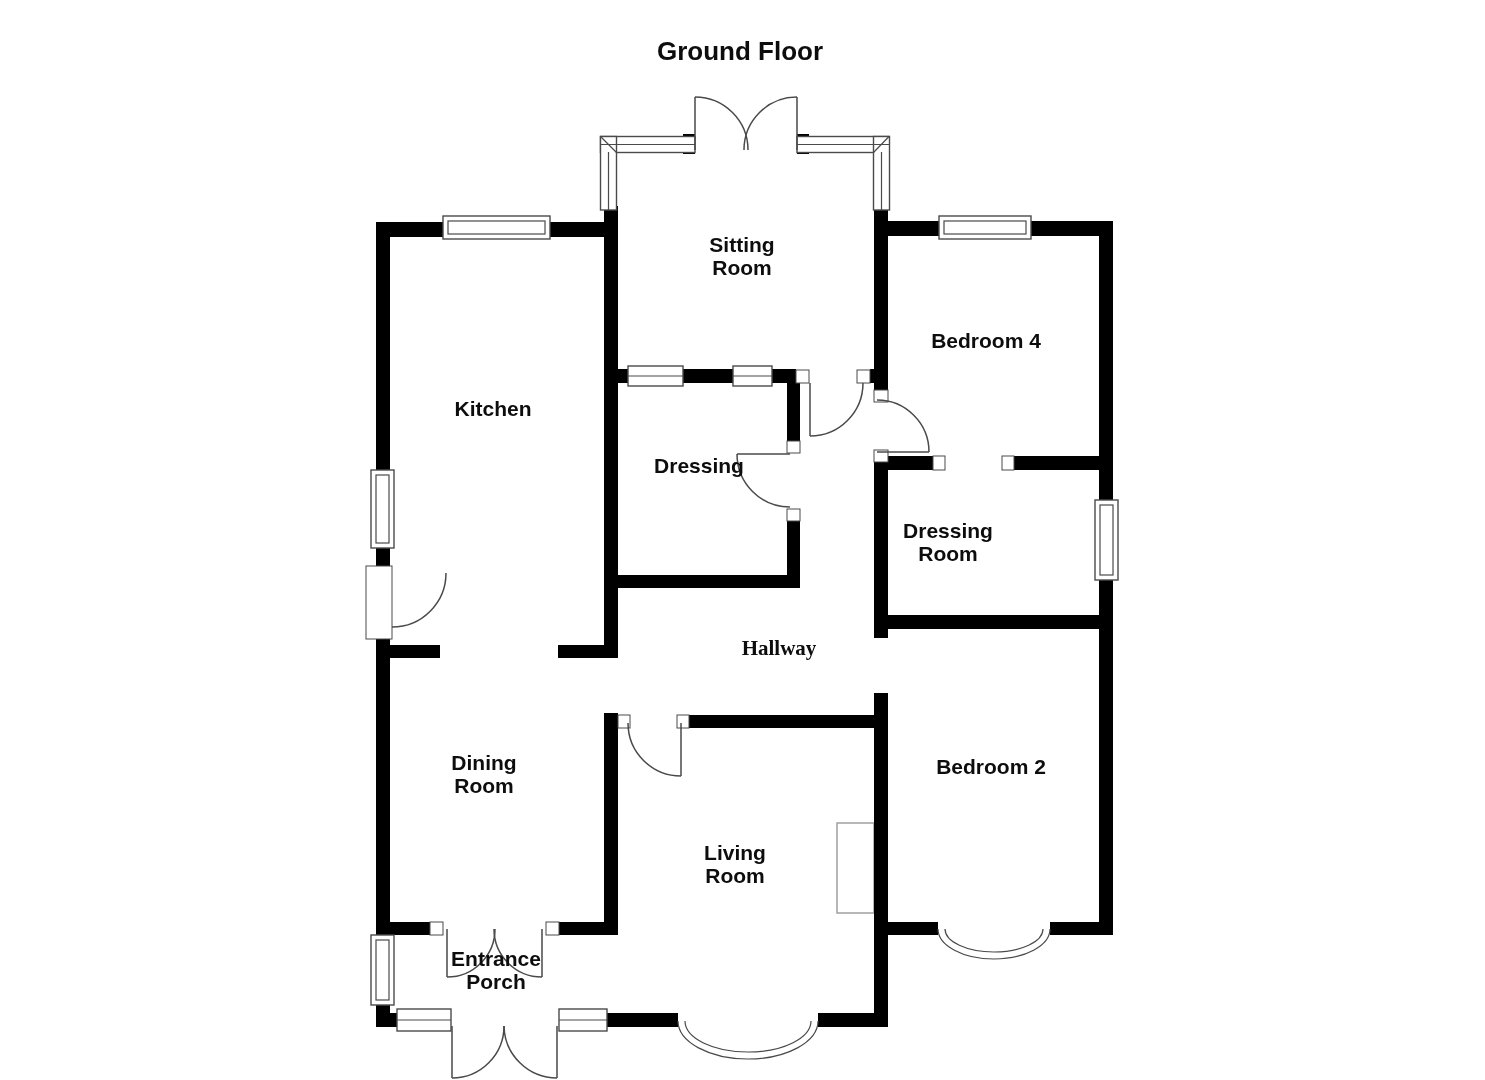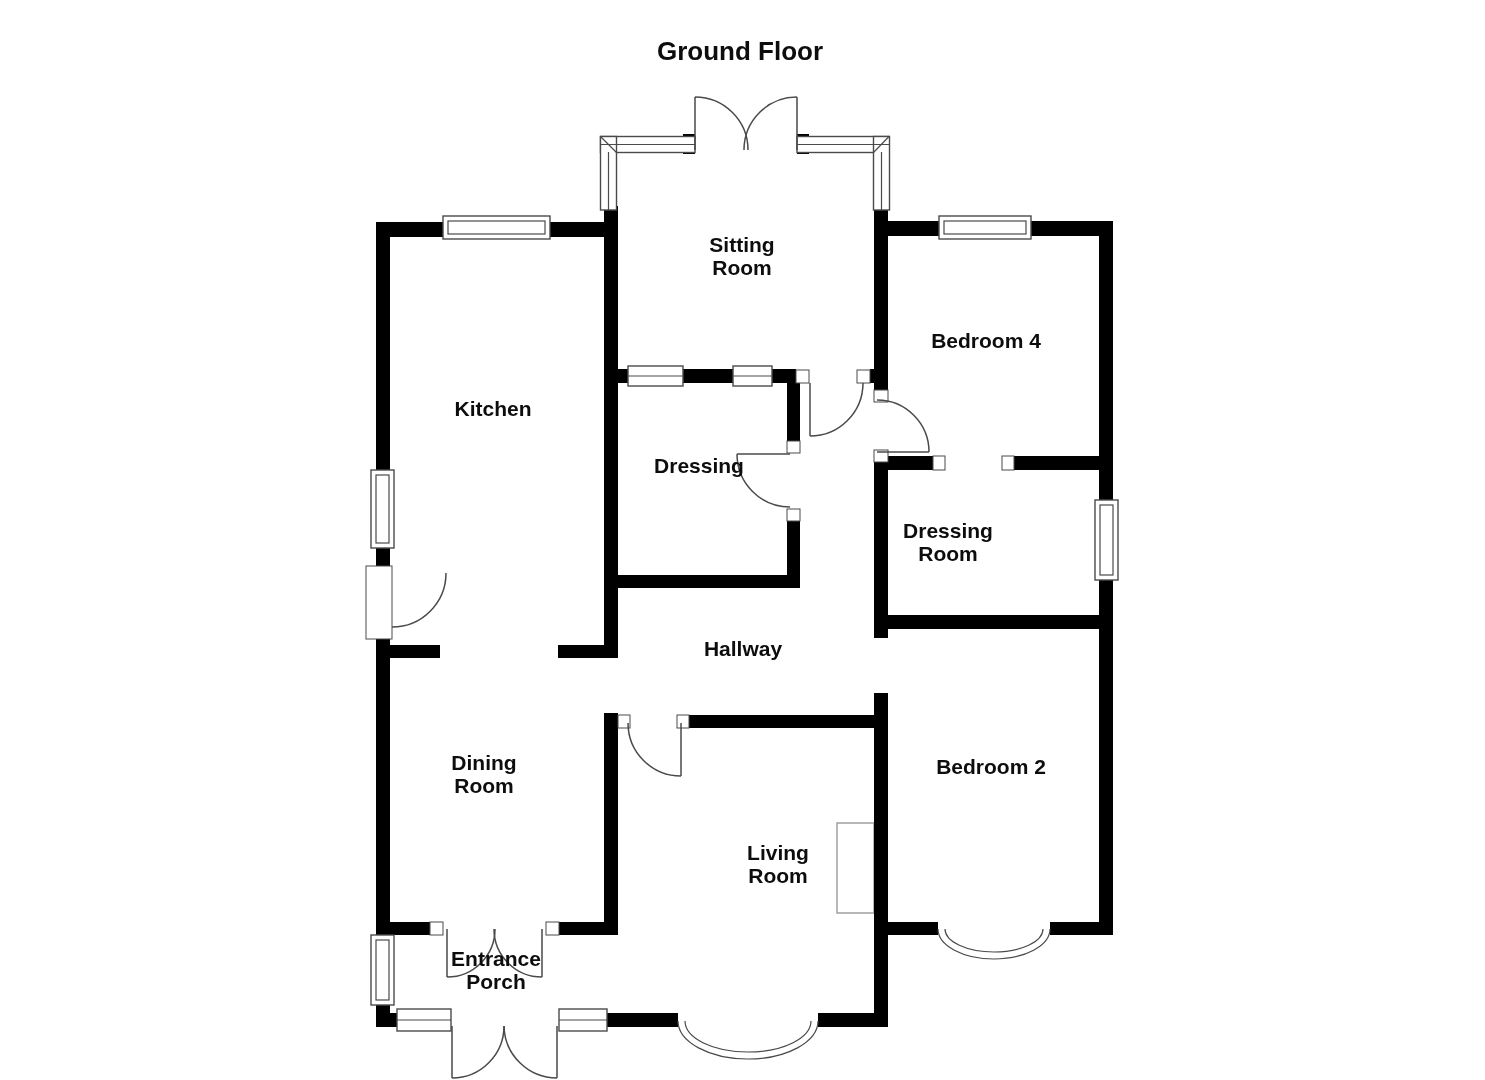--- a/index.html
+++ b/index.html
@@ -181,28 +181,28 @@
   <div class="lbl" style="left:493px;top:408px;">
     <span>Kitchen</span>
   </div>
   <div class="lbl" style="left:699px;top:465px;">
     <span>Dressing</span>
   </div>
   <div class="lbl" style="left:948px;top:542px;">
     <span>Dressing</span>
       <span>Room</span>
   </div>
-  <div class="lbl" style="left:743px;top:648px;">
+  <div class="lbl" style="left:779px;top:648px;font-family:Liberation Serif, serif;">
     <span>Hallway</span>
   </div>
   <div class="lbl" style="left:484px;top:774px;">
     <span>Dining</span>
       <span>Room</span>
   </div>
-  <div class="lbl" style="left:778px;top:864px;">
+  <div class="lbl" style="left:735px;top:864px;">
     <span>Living</span>
       <span>Room</span>
   </div>
   <div class="lbl" style="left:991px;top:766px;">
     <span>Bedroom 2</span>
   </div>
   <div class="lbl" style="left:496px;top:970px;">
     <span>Entrance</span>
       <span>Porch</span>
   </div>

